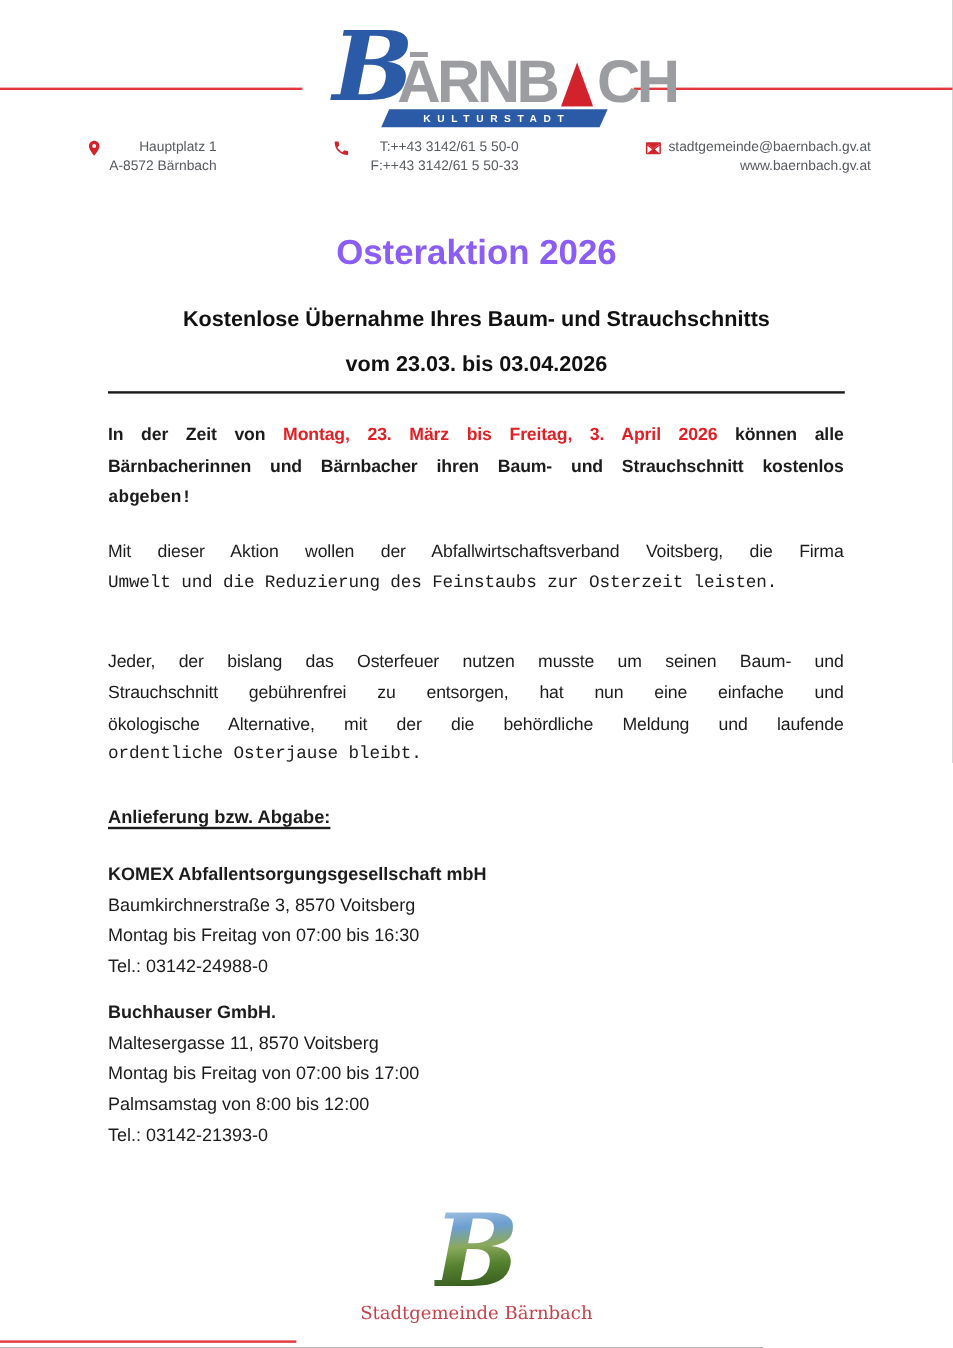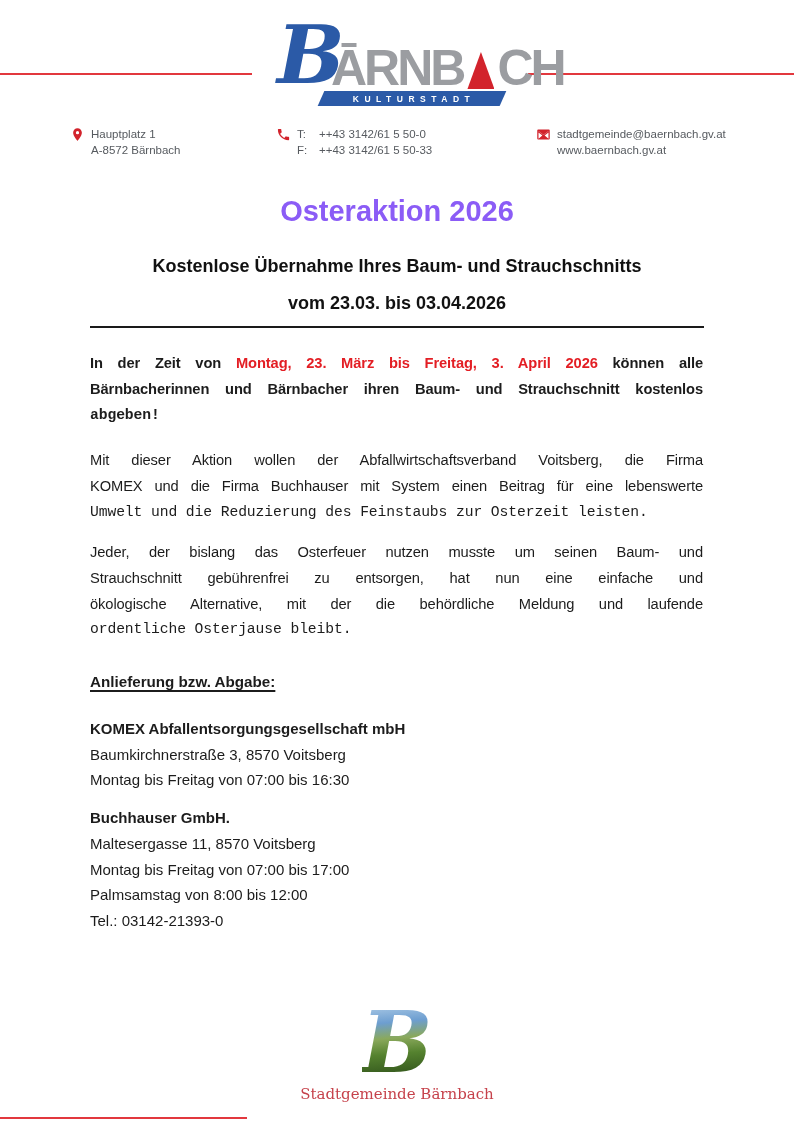--- a/index.html
+++ b/index.html
@@ -20,21 +20,21 @@
   .logo-letters{position:absolute;left:40px;top:28px;display:flex;align-items:flex-end;
           font-weight:bold;font-size:50px;line-height:44px;letter-spacing:-3px;color:var(--lgray);}
   .logo-tri{width:27px;height:37px;margin:0 3px 1px 4px;background:var(--iconred);
           clip-path:polygon(50% 0,100% 100%,0 100%);}
   .logo-banner{position:absolute;left:30px;bottom:4px;width:182px;height:15px;background:var(--blue);
           transform:skewX(-24deg);display:flex;align-items:center;justify-content:center;}
   .logo-banner span{transform:skewX(24deg);color:#fff;font-size:8.5px;font-weight:bold;
           letter-spacing:5.5px;padding-left:4px;white-space:nowrap;}
 
   
-  .contact{position:absolute;top:126px;font-size:11.5px;line-height:16px;color:var(--contact);}
+  .contact{position:absolute;top:115px;font-size:11.5px;line-height:16px;color:var(--contact);text-align:right;}
   .contact .cicon{position:absolute;left:-21px;top:1px;width:16px;height:16px;}
   .c-address{left:91px;}  .c-phone{left:297px;}  .c-online{left:557px;}
   .c-phone .lbl{display:inline-block;width:22px;}
   .cicon svg{width:15px;height:15px;fill:var(--iconred);}
 
   
   .title{position:absolute;top:195px;left:0;right:0;text-align:center;
          font-size:29px;font-weight:bold;color:#8b5cf6;}
   .subtitle{position:absolute;left:0;right:0;text-align:center;font-size:18px;font-weight:bold;color:#111;}
   .subtitle.s1{top:256px;} .subtitle.s2{top:293px;}
@@ -123,37 +123,37 @@
   <div class="subtitle s2">vom 23.03. bis 03.04.2026</div>
   <div class="rule"></div>
 
   <div class="para bold" id="para-0">
       <div class="pline"><span>In der Zeit von </span><span class="red-text">Montag, 23. März bis Freitag, 3. April 2026</span><span> können alle</span></div>
       <div class="pline"><span>Bärnbacherinnen und Bärnbacher ihren Baum- und Strauchschnitt kostenlos</span></div>
       <div class="pline last"><span>abgeben!</span></div>
     </div>
   <div class="para" id="para-1">
       <div class="pline"><span>Mit dieser Aktion wollen der Abfallwirtschaftsverband Voitsberg, die Firma</span></div>
-      <div class="pline"><span>KOMEX und die Firma Buchhauser mit System einen Beitrag für eine lebenswerte</span></div>
       <div class="pline last"><span>Umwelt und die Reduzierung des Feinstaubs zur Osterzeit leisten.</span></div>
     </div>
   <div class="para" id="para-2">
       <div class="pline"><span>Jeder, der bislang das Osterfeuer nutzen musste um seinen Baum- und</span></div>
       <div class="pline"><span>Strauchschnitt gebührenfrei zu entsorgen, hat nun eine einfache und</span></div>
       <div class="pline"><span>ökologische Alternative, mit der die behördliche Meldung und laufende</span></div>
       <div class="pline last"><span>ordentliche Osterjause bleibt.</span></div>
     </div>
 
   <div class="sec-heading">Anlieferung bzw. Abgabe:</div>
 
   <div class="locations">
       <div class="loc-block">
         <div class="loc-name">KOMEX Abfallentsorgungsgesellschaft mbH</div>
         <div>Baumkirchnerstraße 3, 8570 Voitsberg</div>
         <div>Montag bis Freitag von 07:00 bis 16:30</div>
+        <div>Tel.: 03142-24988-0</div>
       </div>
       <div class="loc-block">
         <div class="loc-name">Buchhauser GmbH.</div>
         <div>Maltesergasse 11, 8570 Voitsberg</div>
         <div>Montag bis Freitag von 07:00 bis 17:00</div>
         <div>Palmsamstag von 8:00 bis 12:00</div>
         <div>Tel.: 03142-21393-0</div>
       </div>
     </div>
 

